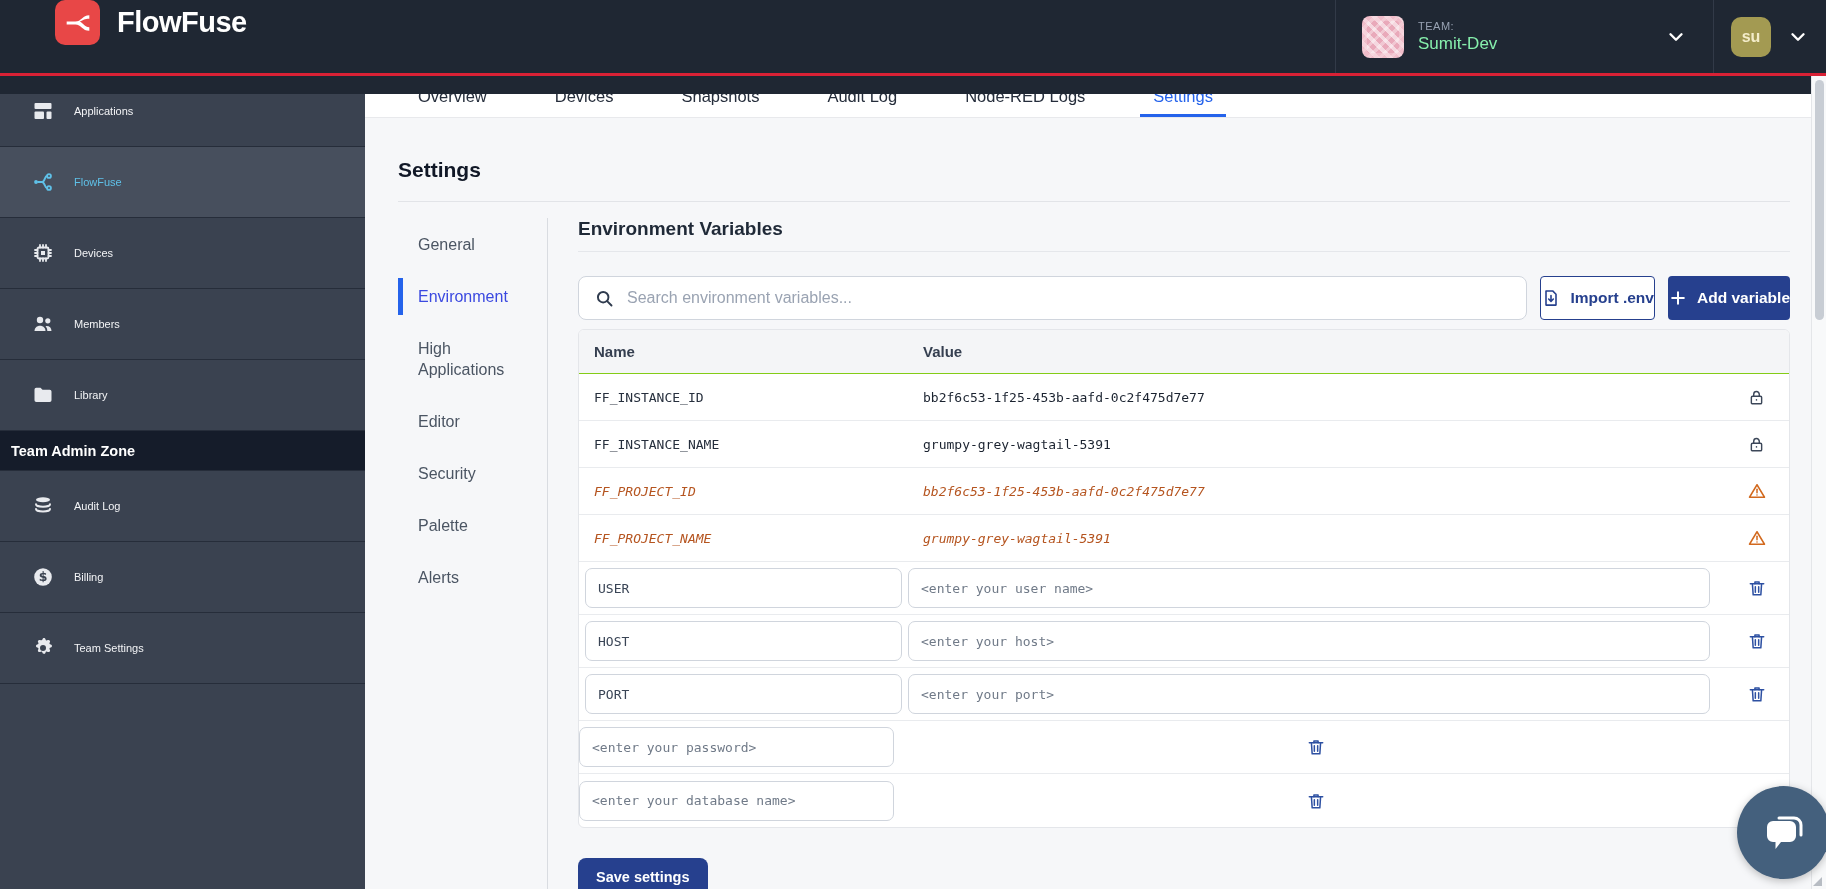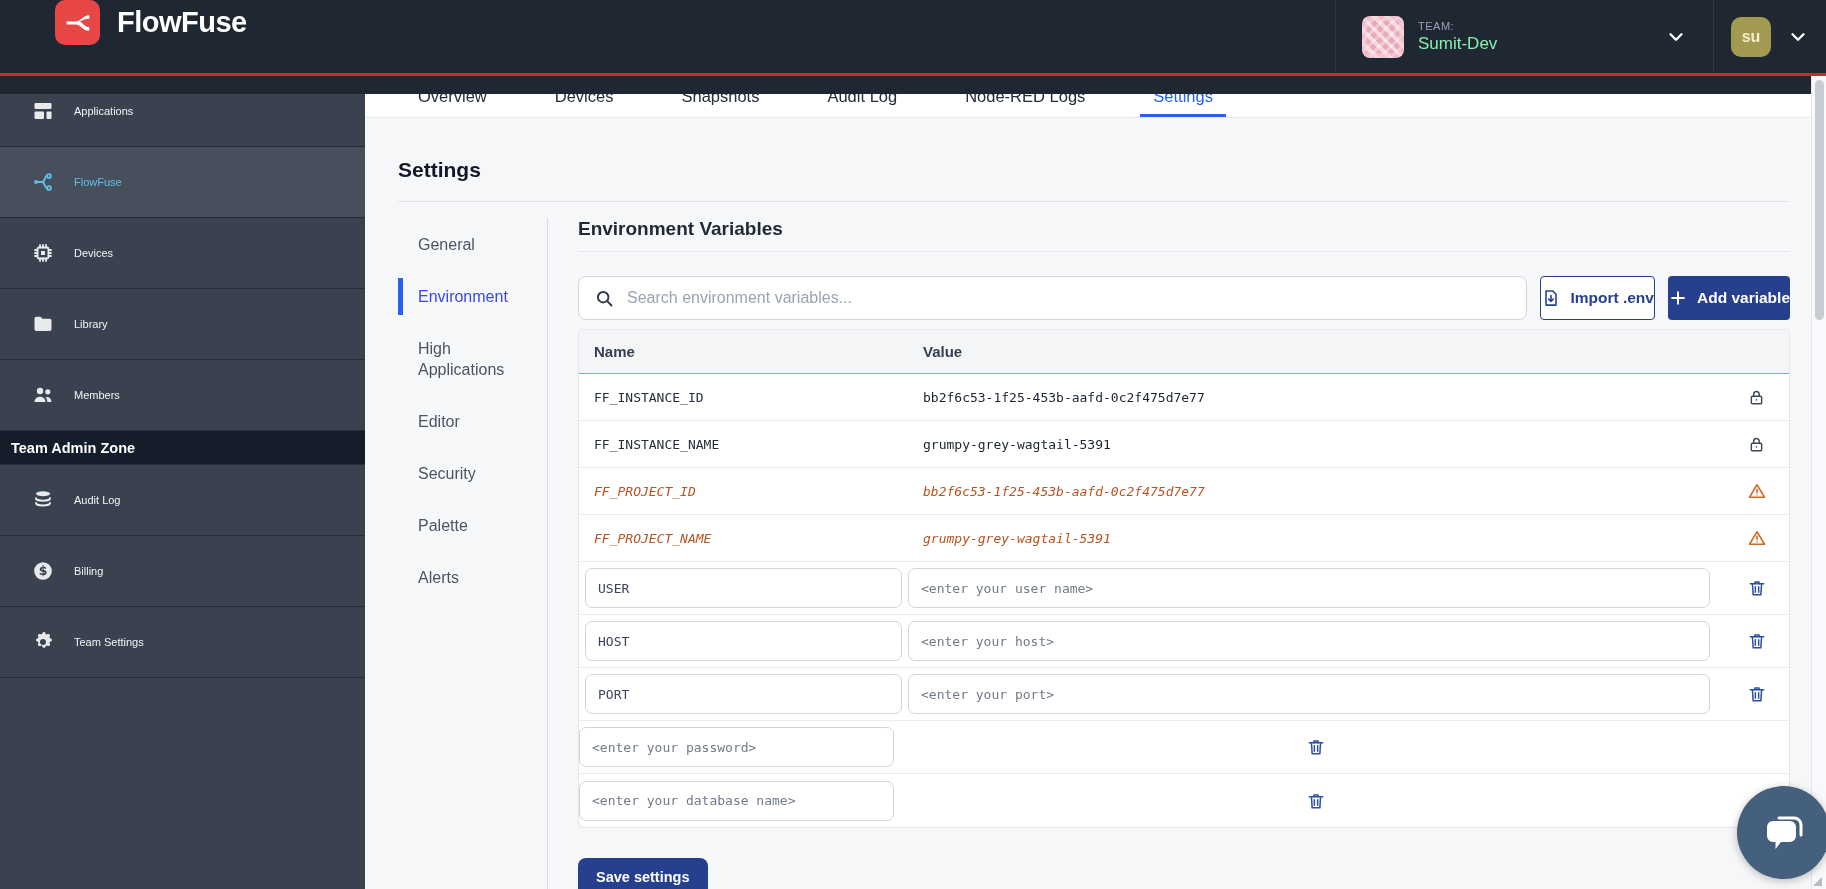--- a/index.html
+++ b/index.html
@@ -30,21 +30,21 @@
   .user-menu { width:112px; display:flex; align-items:center; justify-content:center; gap:16px; cursor:pointer; }
   .user-avatar { width:40px; height:40px; border-radius:10px; background:#a39a52; color:#f3ecc9; font-size:16px; font-weight:700; display:flex; align-items:center; justify-content:center; }
 
   
   .sidebar { position:absolute; left:0; top:76px; bottom:0; width:365px; background:#3a4250; z-index:20; }
   .side-item { height:71px; display:flex; align-items:center; gap:19px; padding-left:31px; border-bottom:1px solid #262d3a; cursor:pointer; }
   .side-item .s-icon { width:24px; height:24px; color:#e8eaee; flex:0 0 auto; }
   .side-item .s-label { color:#f3f4f6; font-size:11px; }
   .side-item.active { background:#474f5d; }
   .side-item.active .s-icon, .side-item.active .s-label { color:#5fc1e8; }
-  .zone-band { height:34px; background:#151c2a; display:flex; align-items:center; padding-left:11px; border-bottom:1px solid #262d3a; }
+  .zone-band { height:40px; background:#151c2a; display:flex; align-items:center; padding-left:11px; border-bottom:1px solid #262d3a; }
   .zone-band span { color:#ffffff; font-size:14.5px; font-weight:700; }
 
   
   .main { position:absolute; left:365px; top:76px; right:0; bottom:0; }
   .tabbar { height:42px; background:#ffffff; border-bottom:1px solid #e8e9ec; display:flex; align-items:stretch; padding-left:40px; gap:42px; }
   .tab { display:flex; align-items:center; padding:0 13px; font-size:16.5px; color:#252d3b; border-bottom:3px solid transparent; border-top:3px solid transparent; cursor:pointer; }
   .tab.active { color:#2563eb; border-bottom-color:#2563eb; }
 
   .content { position:absolute; left:0; top:42px; right:0; bottom:0; background:#f6f7f9; padding:40px 36px 0 33px; overflow:hidden; }
   .page-title { font-size:21px; font-weight:700; color:#111827; }
@@ -166,35 +166,35 @@
           <rect x="6.5" y="6.5" width="11" height="11" rx="1.5"></rect>
           <rect x="10" y="10" width="4" height="4" fill="currentColor" stroke="none"></rect>
           <path d="M9 6.5V4M12 6.5V4M15 6.5V4M9 17.5V20M12 17.5V20M15 17.5V20M6.5 9H4M6.5 12H4M6.5 15H4M17.5 9H20M17.5 12H20M17.5 15H20" stroke-linecap="round"></path>
         </svg>
     </span>
     <span class="s-label">Devices</span>
   </div>
   <div class="side-item">
     <span class="s-icon">
       <svg viewBox="0 0 24 24" fill="currentColor">
-          <path d="M3.5 6.5A1.8 1.8 0 015.3 4.7h4.2l2 2h7.2a1.8 1.8 0 011.8 1.8v8.7a1.8 1.8 0 01-1.8 1.8H5.3a1.8 1.8 0 01-1.8-1.8z"></path>
-        </svg>
-    </span>
-    <span class="s-label">Library</span>
-  </div>
-  <div class="side-item">
-    <span class="s-icon">
-      <svg viewBox="0 0 24 24" fill="currentColor">
           <circle cx="9" cy="8" r="3.2"></circle>
           <path d="M3.5 19c0-3.2 2.4-5.3 5.5-5.3s5.5 2.1 5.5 5.3z"></path>
           <circle cx="16.8" cy="8.8" r="2.6"></circle>
           <path d="M15.6 13.9c2.9 0 4.9 1.9 4.9 5.1h-4.2c0-2-.6-3.7-1.8-4.8z"></path>
         </svg>
     </span>
     <span class="s-label">Members</span>
+  </div>
+  <div class="side-item">
+    <span class="s-icon">
+      <svg viewBox="0 0 24 24" fill="currentColor">
+          <path d="M3.5 6.5A1.8 1.8 0 015.3 4.7h4.2l2 2h7.2a1.8 1.8 0 011.8 1.8v8.7a1.8 1.8 0 01-1.8 1.8H5.3a1.8 1.8 0 01-1.8-1.8z"></path>
+        </svg>
+    </span>
+    <span class="s-label">Library</span>
   </div>
   <div class="zone-band">
     <span>Team Admin Zone</span>
   </div>
   <div class="side-item">
     <span class="s-icon">
       <svg viewBox="0 0 24 24" fill="none" stroke="currentColor" stroke-width="2" stroke-linecap="round">
           <ellipse cx="12" cy="5.8" rx="7" ry="2.5" fill="currentColor" stroke="none"></ellipse>
           <path d="M5 10.2c0 1.4 3.1 2.5 7 2.5s7-1.1 7-2.5"></path>
           <path d="M5 14.9c0 1.4 3.1 2.5 7 2.5s7-1.1 7-2.5"></path>

